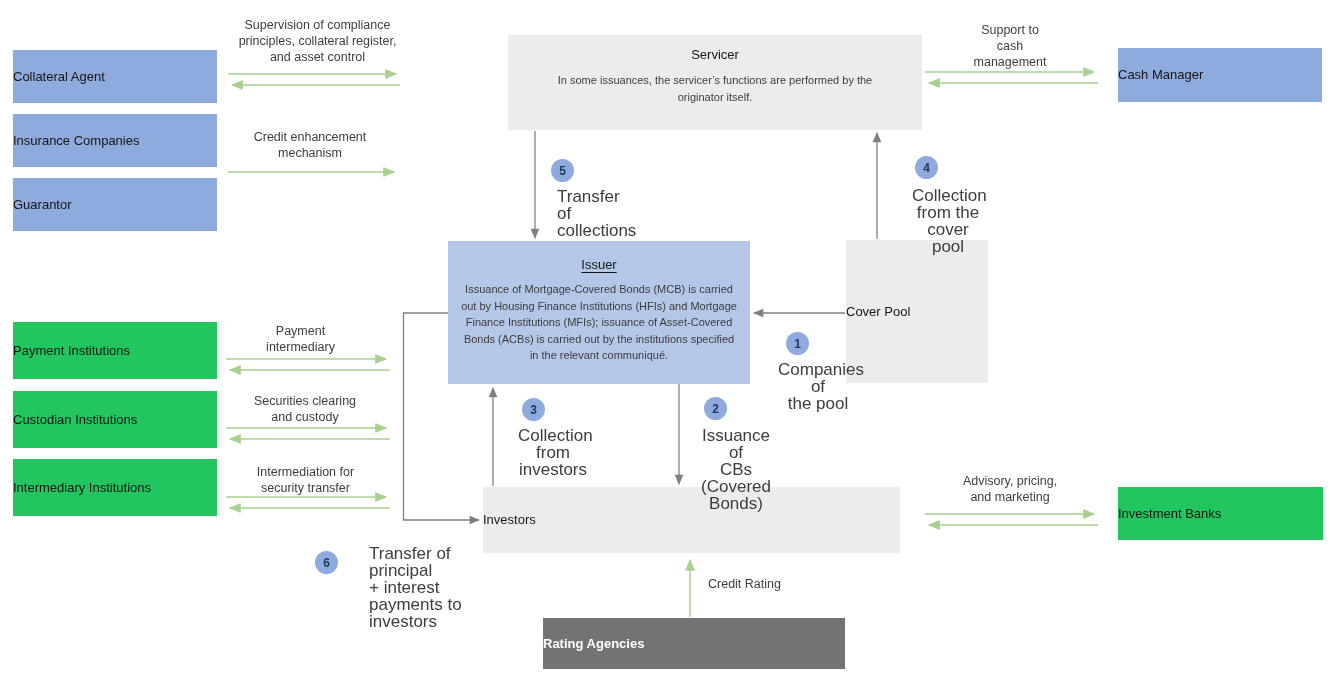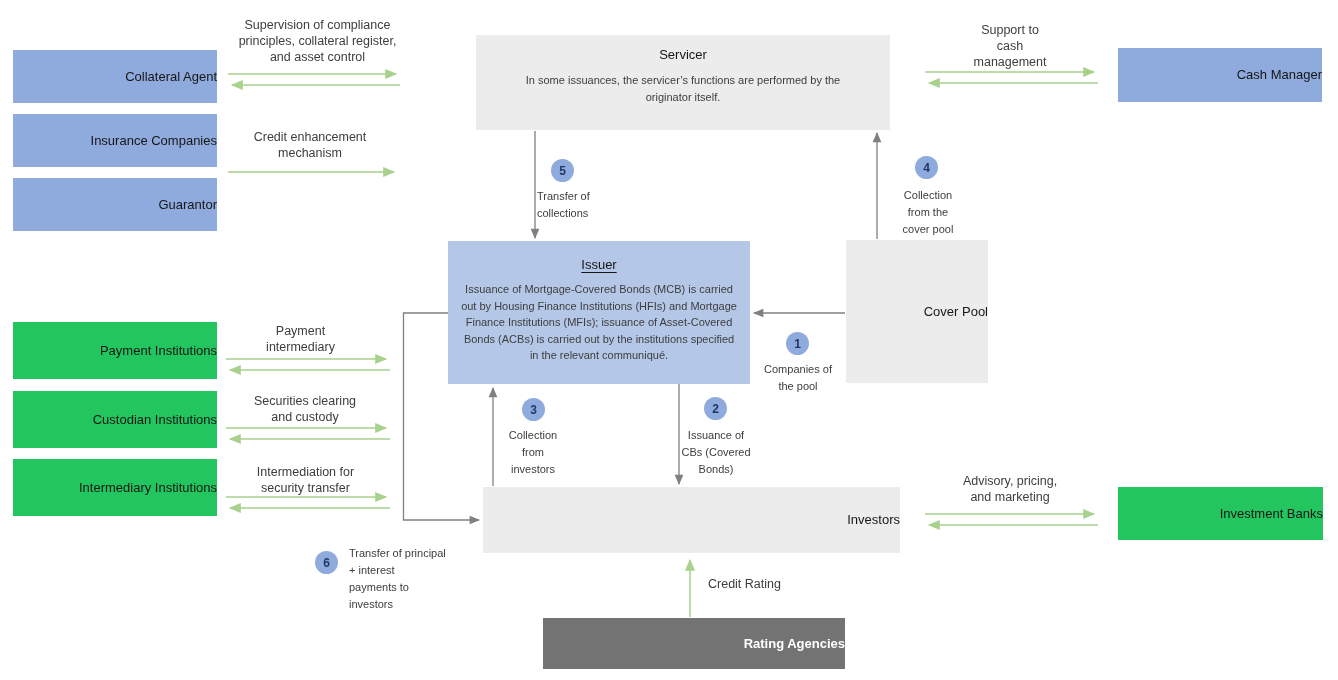--- a/index.html
+++ b/index.html
@@ -4,21 +4,21 @@
 <style>
   * { margin:0; padding:0; box-sizing:border-box; }
   body { background:#fff; }
   .canvas {
     position:relative; width:1338px; height:680px; background:#ffffff;
     font-family:"Liberation Sans", sans-serif; overflow:hidden; color:#1f1f1f;
   }
   svg.arrow-layer { position:absolute; left:0; top:0; width:1338px; height:680px; pointer-events:none; }
 
   .box {
-    position:absolute; display:flex; align-items:center; justify-content:flex-end;
+    position:absolute; display:flex; align-items:center; justify-content:flex-start;
     text-align:center; font-size:13px; color:#161616; line-height:16px;
   }
   .box.blue  { background:#8FAADC; }
   .box.slate { background:#22c55e; }
   .box.gray  { background:#ECECEC; }
   .box.navy  { background:#737373; color:#ffffff; font-weight:700; }
 
   .panel { position:absolute; text-align:center; }
   .panel.gray { background:#ECECEC; }
   .panel.issuer { background:#B4C7E7; }
@@ -39,22 +39,23 @@
     white-space:pre-line;
   }
   .flabel.center { text-align:center; }
 
   .badge {
     position:absolute; width:23px; height:23px; border-radius:50%; background:#8FAADC;
     color:#1F3864; font-size:12px; font-weight:700;
     display:flex; align-items:center; justify-content:center;
   }
   .step-label {
-    position:absolute; font-size:11px; color:#3d3d3d; line-height:17px;
+    position:absolute; font-size:17px; color:#3d3d3d; line-height:17px;
     white-space:pre-line;
+    margin-left:20px;
   }
   .step-label.center { text-align:center; }
 </style>
 </head>
 <body>
 
 <div class="canvas">
 
   <svg class="arrow-layer" viewBox="0 0 1338 680" xmlns="http://www.w3.org/2000/svg">
     <defs>
@@ -102,21 +103,21 @@
   <div class="box slate" style="left:13px;top:322px;width:204px;height:57px">
     <span>Payment Institutions</span>
   </div>
   <div class="box slate" style="left:13px;top:391px;width:204px;height:57px">
     <span>Custodian Institutions</span>
   </div>
   <div class="box slate" style="left:13px;top:459px;width:204px;height:57px">
     <span>Intermediary Institutions</span>
   </div>
 
-  <div class="panel gray servicer-panel" style="left:476px;top:35px;width:414px;height:95px">
+  <div class="panel gray servicer-panel" style="left:508px;top:35px;width:414px;height:95px">
     <div class="p-title">Servicer</div>
     <div class="p-body">In some issuances, the servicer’s functions are performed by the originator itself.</div>
   </div>
 
   <div class="panel issuer issuer-panel" style="left:448px;top:241px;width:302px;height:143px">
     <div><span class="p-title">Issuer</span></div>
     <div class="p-body">Issuance of Mortgage-Covered Bonds (MCB) is carried out by Housing Finance Institutions (HFIs) and Mortgage Finance Institutions (MFIs); issuance of Asset-Covered Bonds (ACBs) is carried out by the institutions specified in the relevant communiqué.</div>
   </div>
 
   <div class="box gray" style="left:846px;top:240px;width:142px;height:143px">

